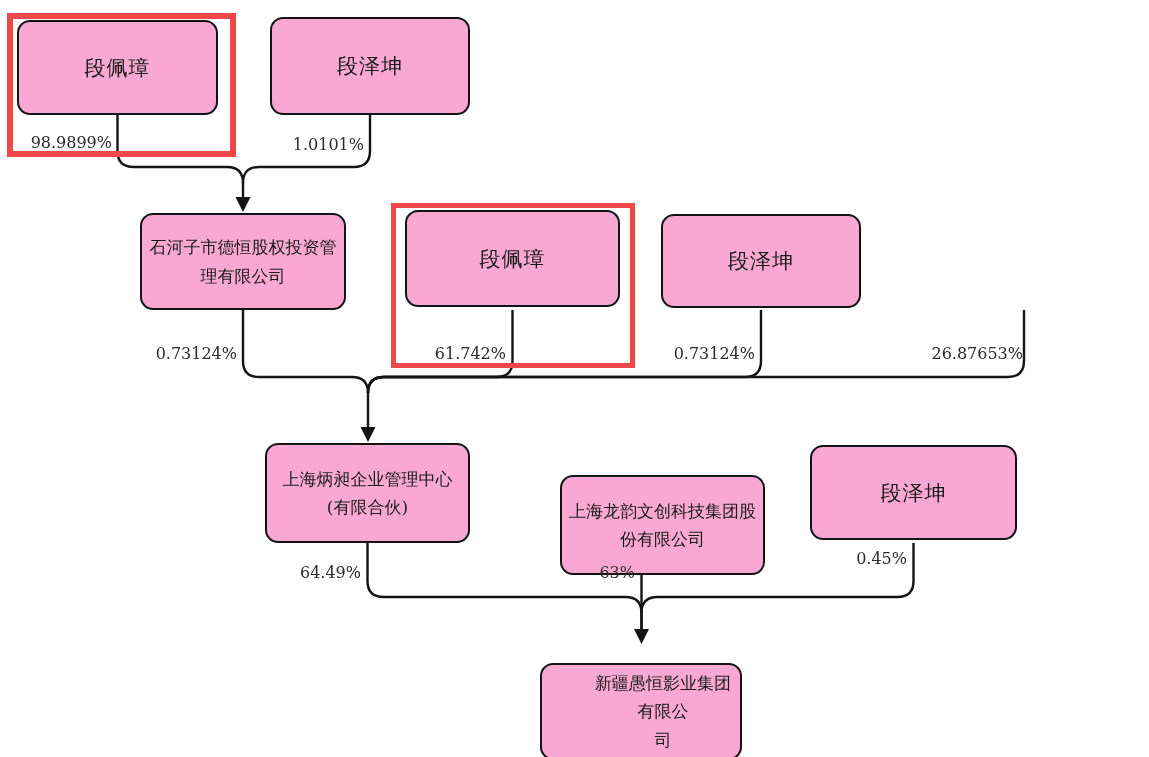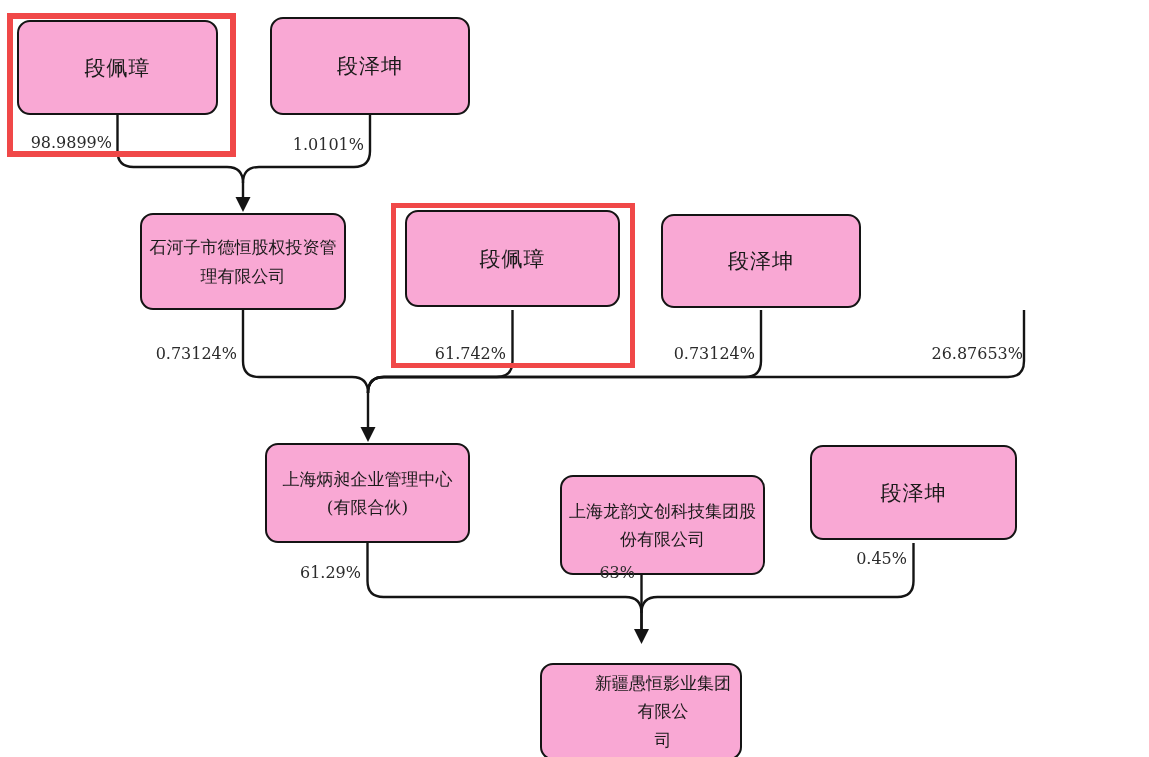--- a/index.html
+++ b/index.html
@@ -105,20 +105,20 @@
 
   <div class="node company" style="left:540px; top:663px; width:202px; height:97px;padding-left:48px;">新疆愚恒影业集团有限公
 司</div>
 
   <div class="pct" style="left:12px;  top:133px; width:100px;">98.9899%</div>
   <div class="pct" style="left:264px; top:135px; width:100px;">1.0101%</div>
   <div class="pct" style="left:137px; top:344px; width:100px;">0.73124%</div>
   <div class="pct" style="left:406px; top:344px; width:100px;">61.742%</div>
   <div class="pct" style="left:655px; top:344px; width:100px;">0.73124%</div>
   <div class="pct" style="left:903px; top:344px; width:120px;">26.87653%</div>
-  <div class="pct" style="left:261px; top:563px; width:100px;">61.29%</div>
+  <div class="pct" style="left:261px; top:563px; width:100px;">64.49%</div>
   <div class="pct" style="left:535px; top:563px; width:100px;">63%</div>
   <div class="pct" style="left:807px; top:549px; width:100px;">0.45%</div>
 
   <div class="hl hl-1"></div>
   <div class="hl hl-2"></div>
 
 </div>
 
 </body></html>

